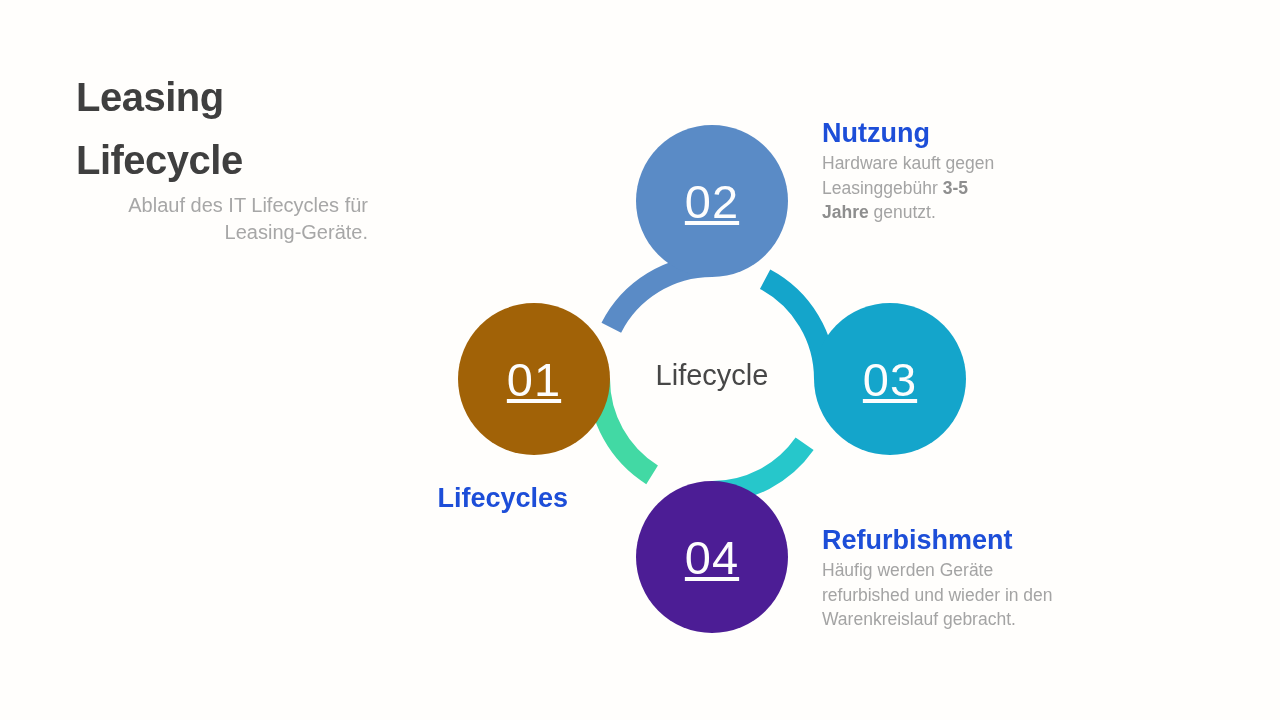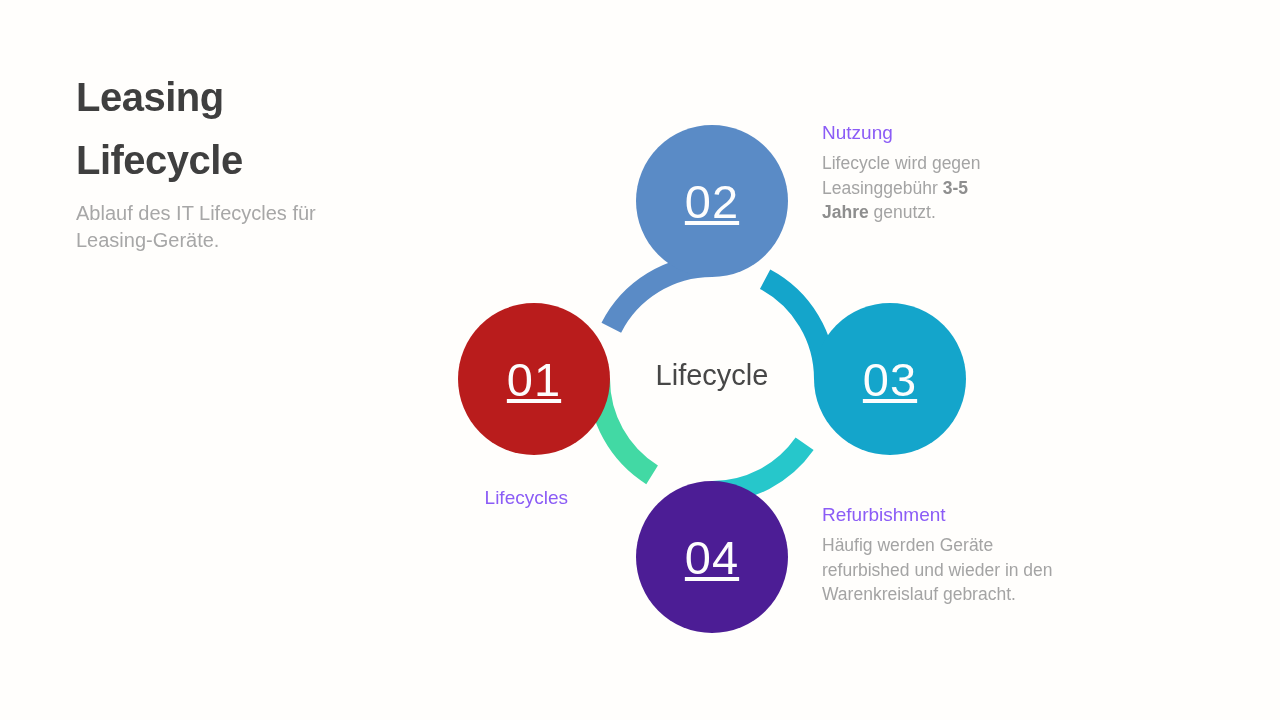--- a/index.html
+++ b/index.html
@@ -11,23 +11,24 @@
   .slide { position: relative; width: 1280px; height: 720px; background: #fffefc; }
 
   
   .title-block { position: absolute; left: 76px; top: 66px; width: 300px; }
   .title-block h1 {
     margin: 0; width: 240px;
     font-size: 40px; line-height: 63px; font-weight: 700;
     color: #3f3f3f; letter-spacing: -0.5px;
   }
   .title-block p {
-    margin: 8px 0 0 0; width: 292px;
+    margin: 0 0 0 0; width: 292px;
     font-size: 20px; line-height: 27px; font-weight: 400;
     color: #a7a7a7;
+    text-align: right;
   }
 
   
   svg.ring { position: absolute; left: 0; top: 0; z-index: 1; }
 
   .circle {
     position: absolute; width: 152px; height: 152px; border-radius: 50%;
     display: flex; align-items: center; justify-content: center;
     z-index: 2;
   }
@@ -41,32 +42,32 @@
 
   .center-label {
     position: absolute; left: 612px; top: 346px; width: 200px; height: 58px;
     display: flex; align-items: center; justify-content: center;
     font-size: 29px; color: #474747; font-weight: 400; z-index: 2;
   }
 
   
   .tblock { position: absolute; z-index: 3; }
   .tblock h3 {
-    margin: 0; font-size: 19px; line-height: 28px; font-weight: 400;
-    color: #8b5cf6;
+    margin: 0; font-size: 27px; line-height: 28px; font-weight: 700;
+    color: #1d4ed8;
   }
   .tblock .t-body {
     margin: 4px 0 0 0; font-size: 17.5px; line-height: 24.5px;
     color: #a4a4a4; font-weight: 400;
   }
   .tblock .t-body strong { color: #8e8e8e; font-weight: 700; }
   .tb-nutzung       { left: 822px; top: 119px; width: 196px; }
   .tb-ruecksendung  { left: 988px; top: 331px; width: 238px; }
   .tb-beschaffung   { left: 346px; top: 484px; width: 222px; text-align: right; }
-  .tb-refurbishment { left: 822px; top: 501px; width: 255px; }
+  .tb-refurbishment { left: 822px; top: 526px; width: 255px; }
 </style>
 </head>
 <body>
 
 <div class="slide">
 
   <div class="title-block">
     <h1>Leasing Lifecycle</h1>
     <p>Ablauf des IT Lifecycles für Leasing-Geräte.</p>
   </div>
@@ -75,38 +76,38 @@
 
     <path d="M 712 266 A 113 113 0 0 0 611.3 327.7" fill="none" stroke-width="22" stroke-linecap="butt" stroke="#5A8BC6"></path>
 
     <path d="M 825 379 A 113 113 0 0 0 765.1 279.2" fill="none" stroke-width="22" stroke-linecap="butt" stroke="#14A5CB"></path>
 
     <path d="M 712 492 A 113 113 0 0 0 804.6 443.8" fill="none" stroke-width="22" stroke-linecap="butt" stroke="#26C7CB"></path>
 
     <path d="M 599 379 A 113 113 0 0 0 652.1 474.8" fill="none" stroke-width="22" stroke-linecap="butt" stroke="#42D9A4"></path>
   </svg>
 
-  <div class="circle pos-01" style="background-color: #b91c1c;">
+  <div class="circle pos-01" style="background-color: #a16207;">
     <span class="num">01</span>
   </div>
   <div class="circle pos-02" style="background-color: rgb(90, 139, 198);">
     <span class="num">02</span>
   </div>
   <div class="circle pos-03" style="background-color: rgb(20, 165, 203);">
     <span class="num">03</span>
   </div>
   <div class="circle pos-04" style="background-color: #4c1d95;">
     <span class="num">04</span>
   </div>
 
   <div class="center-label">Lifecycle</div>
 
   <div class="tblock tb-nutzung">
     <h3>Nutzung</h3>
-    <p class="t-body"><span>Lifecycle wird gegen Leasinggebühr </span><strong>3-5 Jahre</strong><span> genutzt.</span></p>
+    <p class="t-body"><span>Hardware kauft gegen Leasinggebühr </span><strong>3-5 Jahre</strong><span> genutzt.</span></p>
   </div>
 
 
   <div class="tblock tb-beschaffung">
     <h3>Lifecycles</h3>
   </div>
 
   <div class="tblock tb-refurbishment">
     <h3>Refurbishment</h3>
     <p class="t-body">Häufig werden Geräte refurbished und wieder in den Warenkreislauf gebracht.</p>

